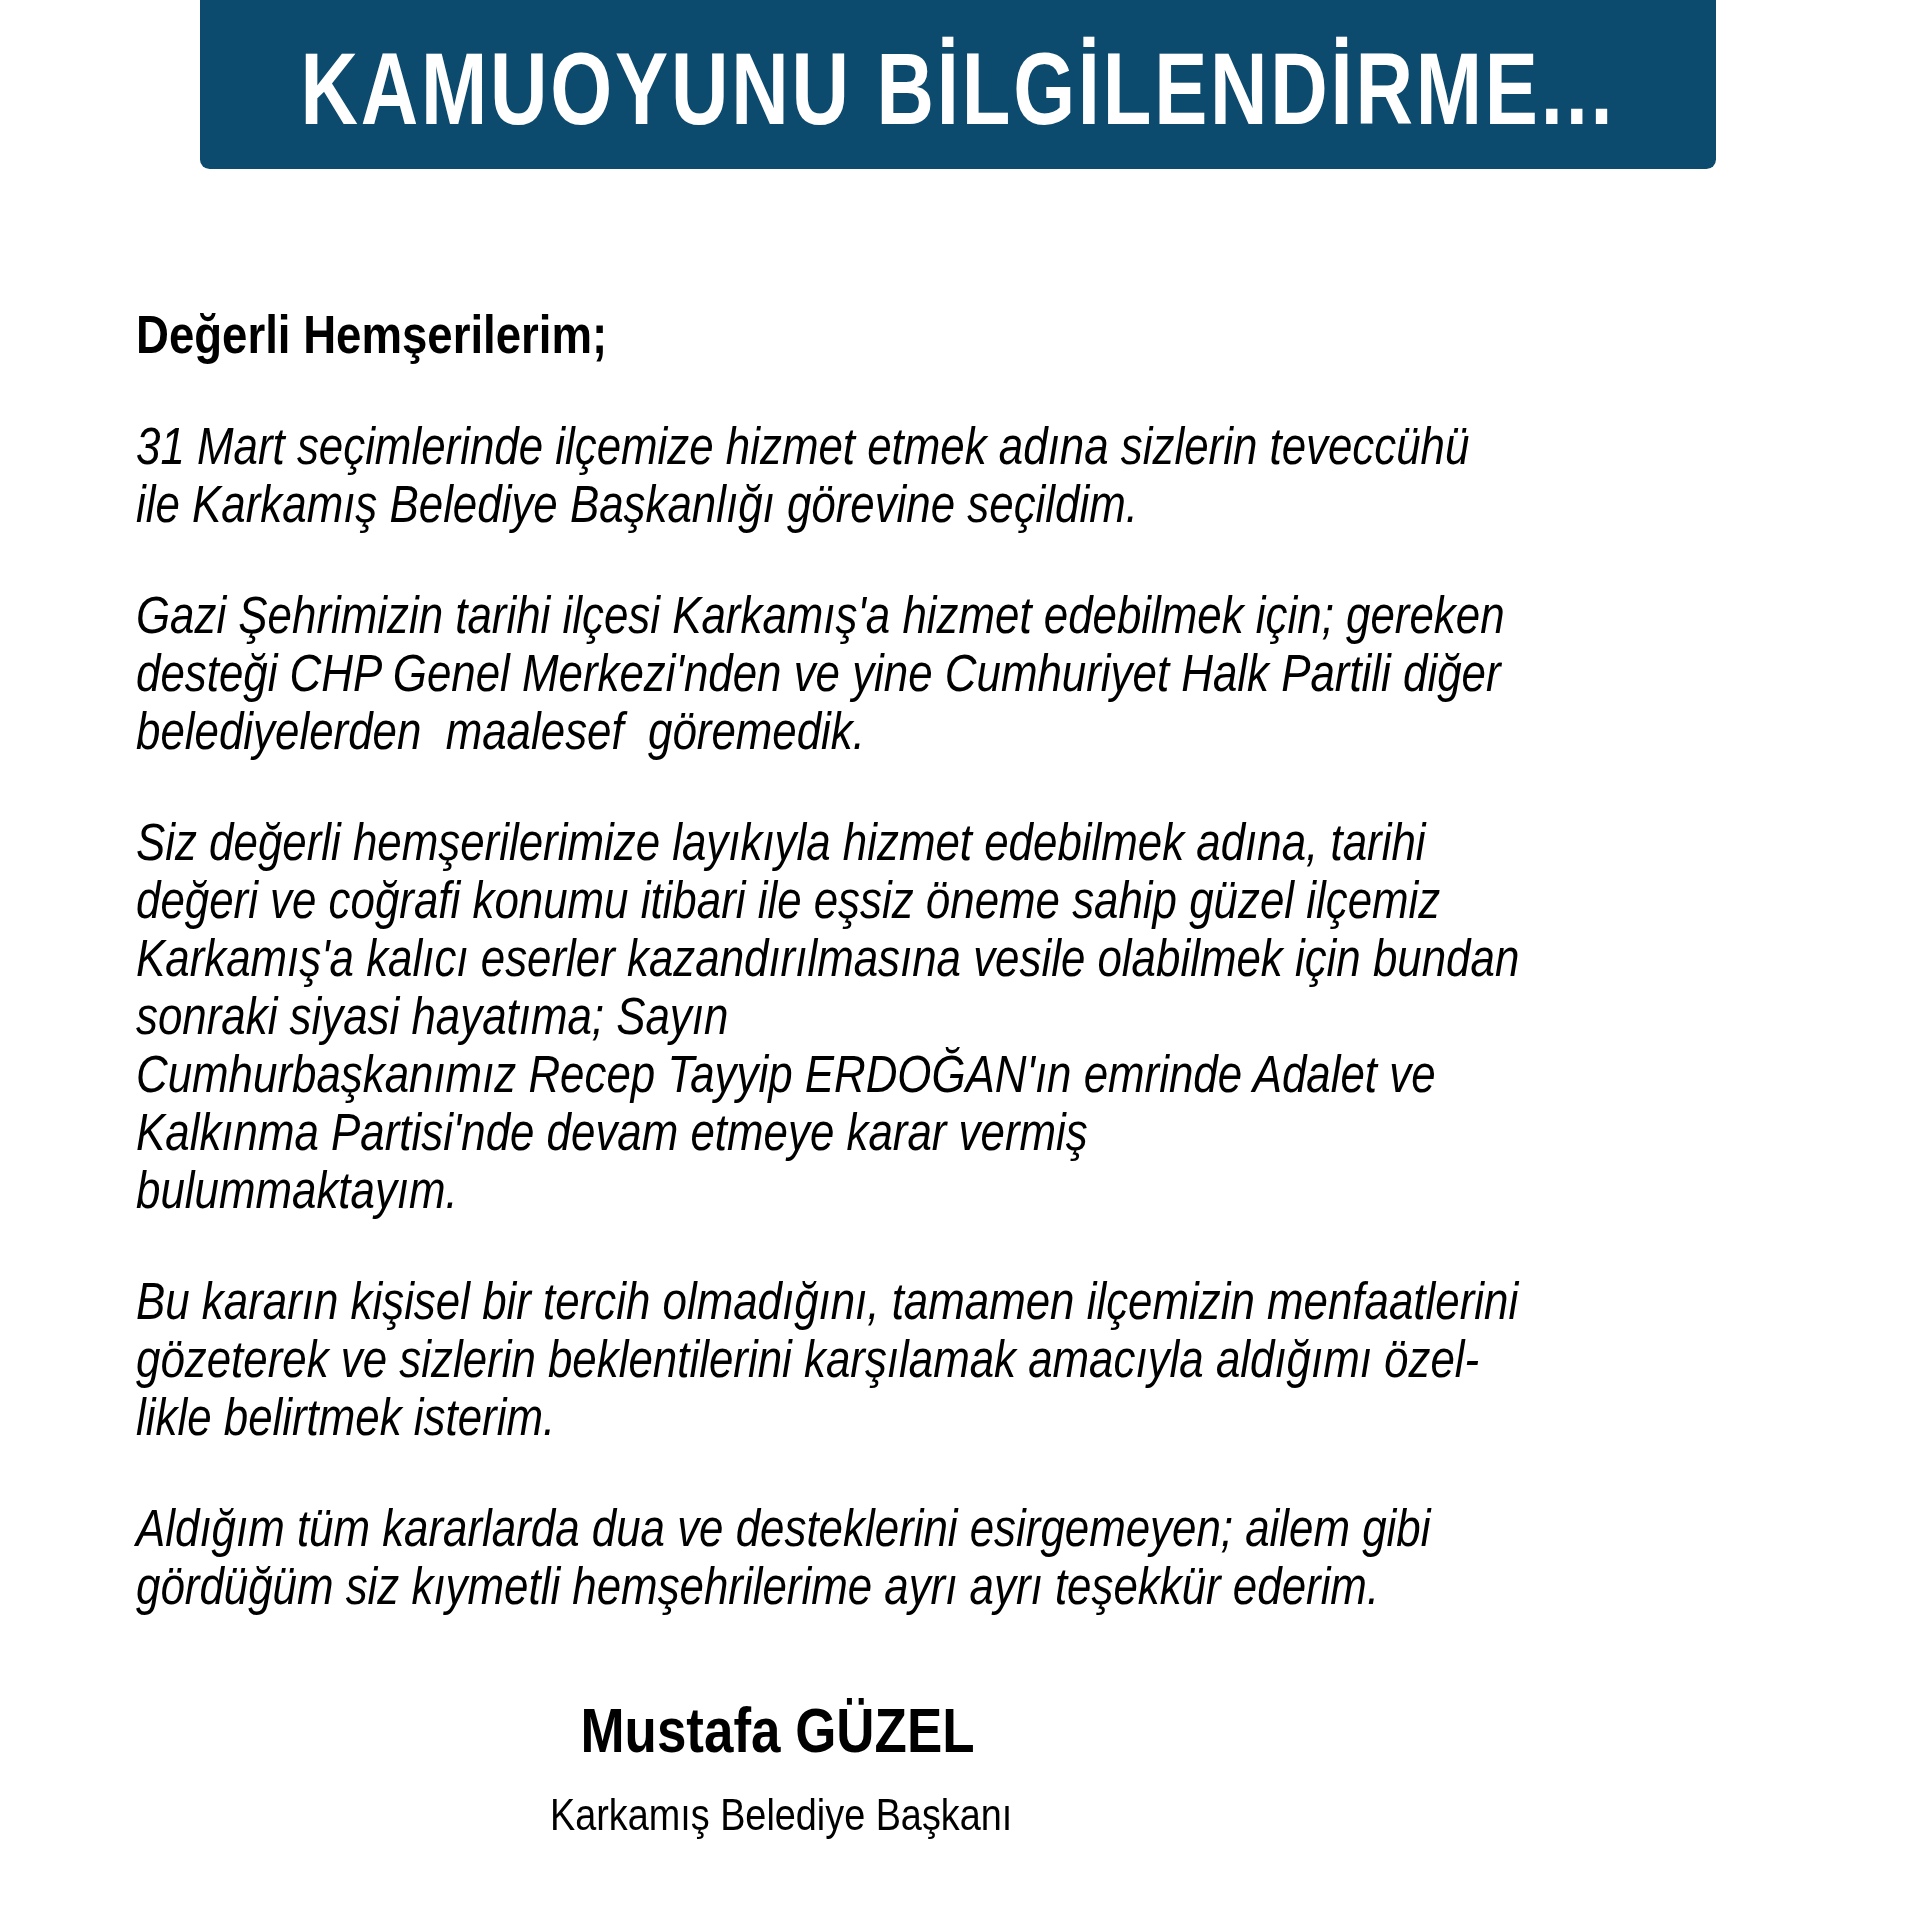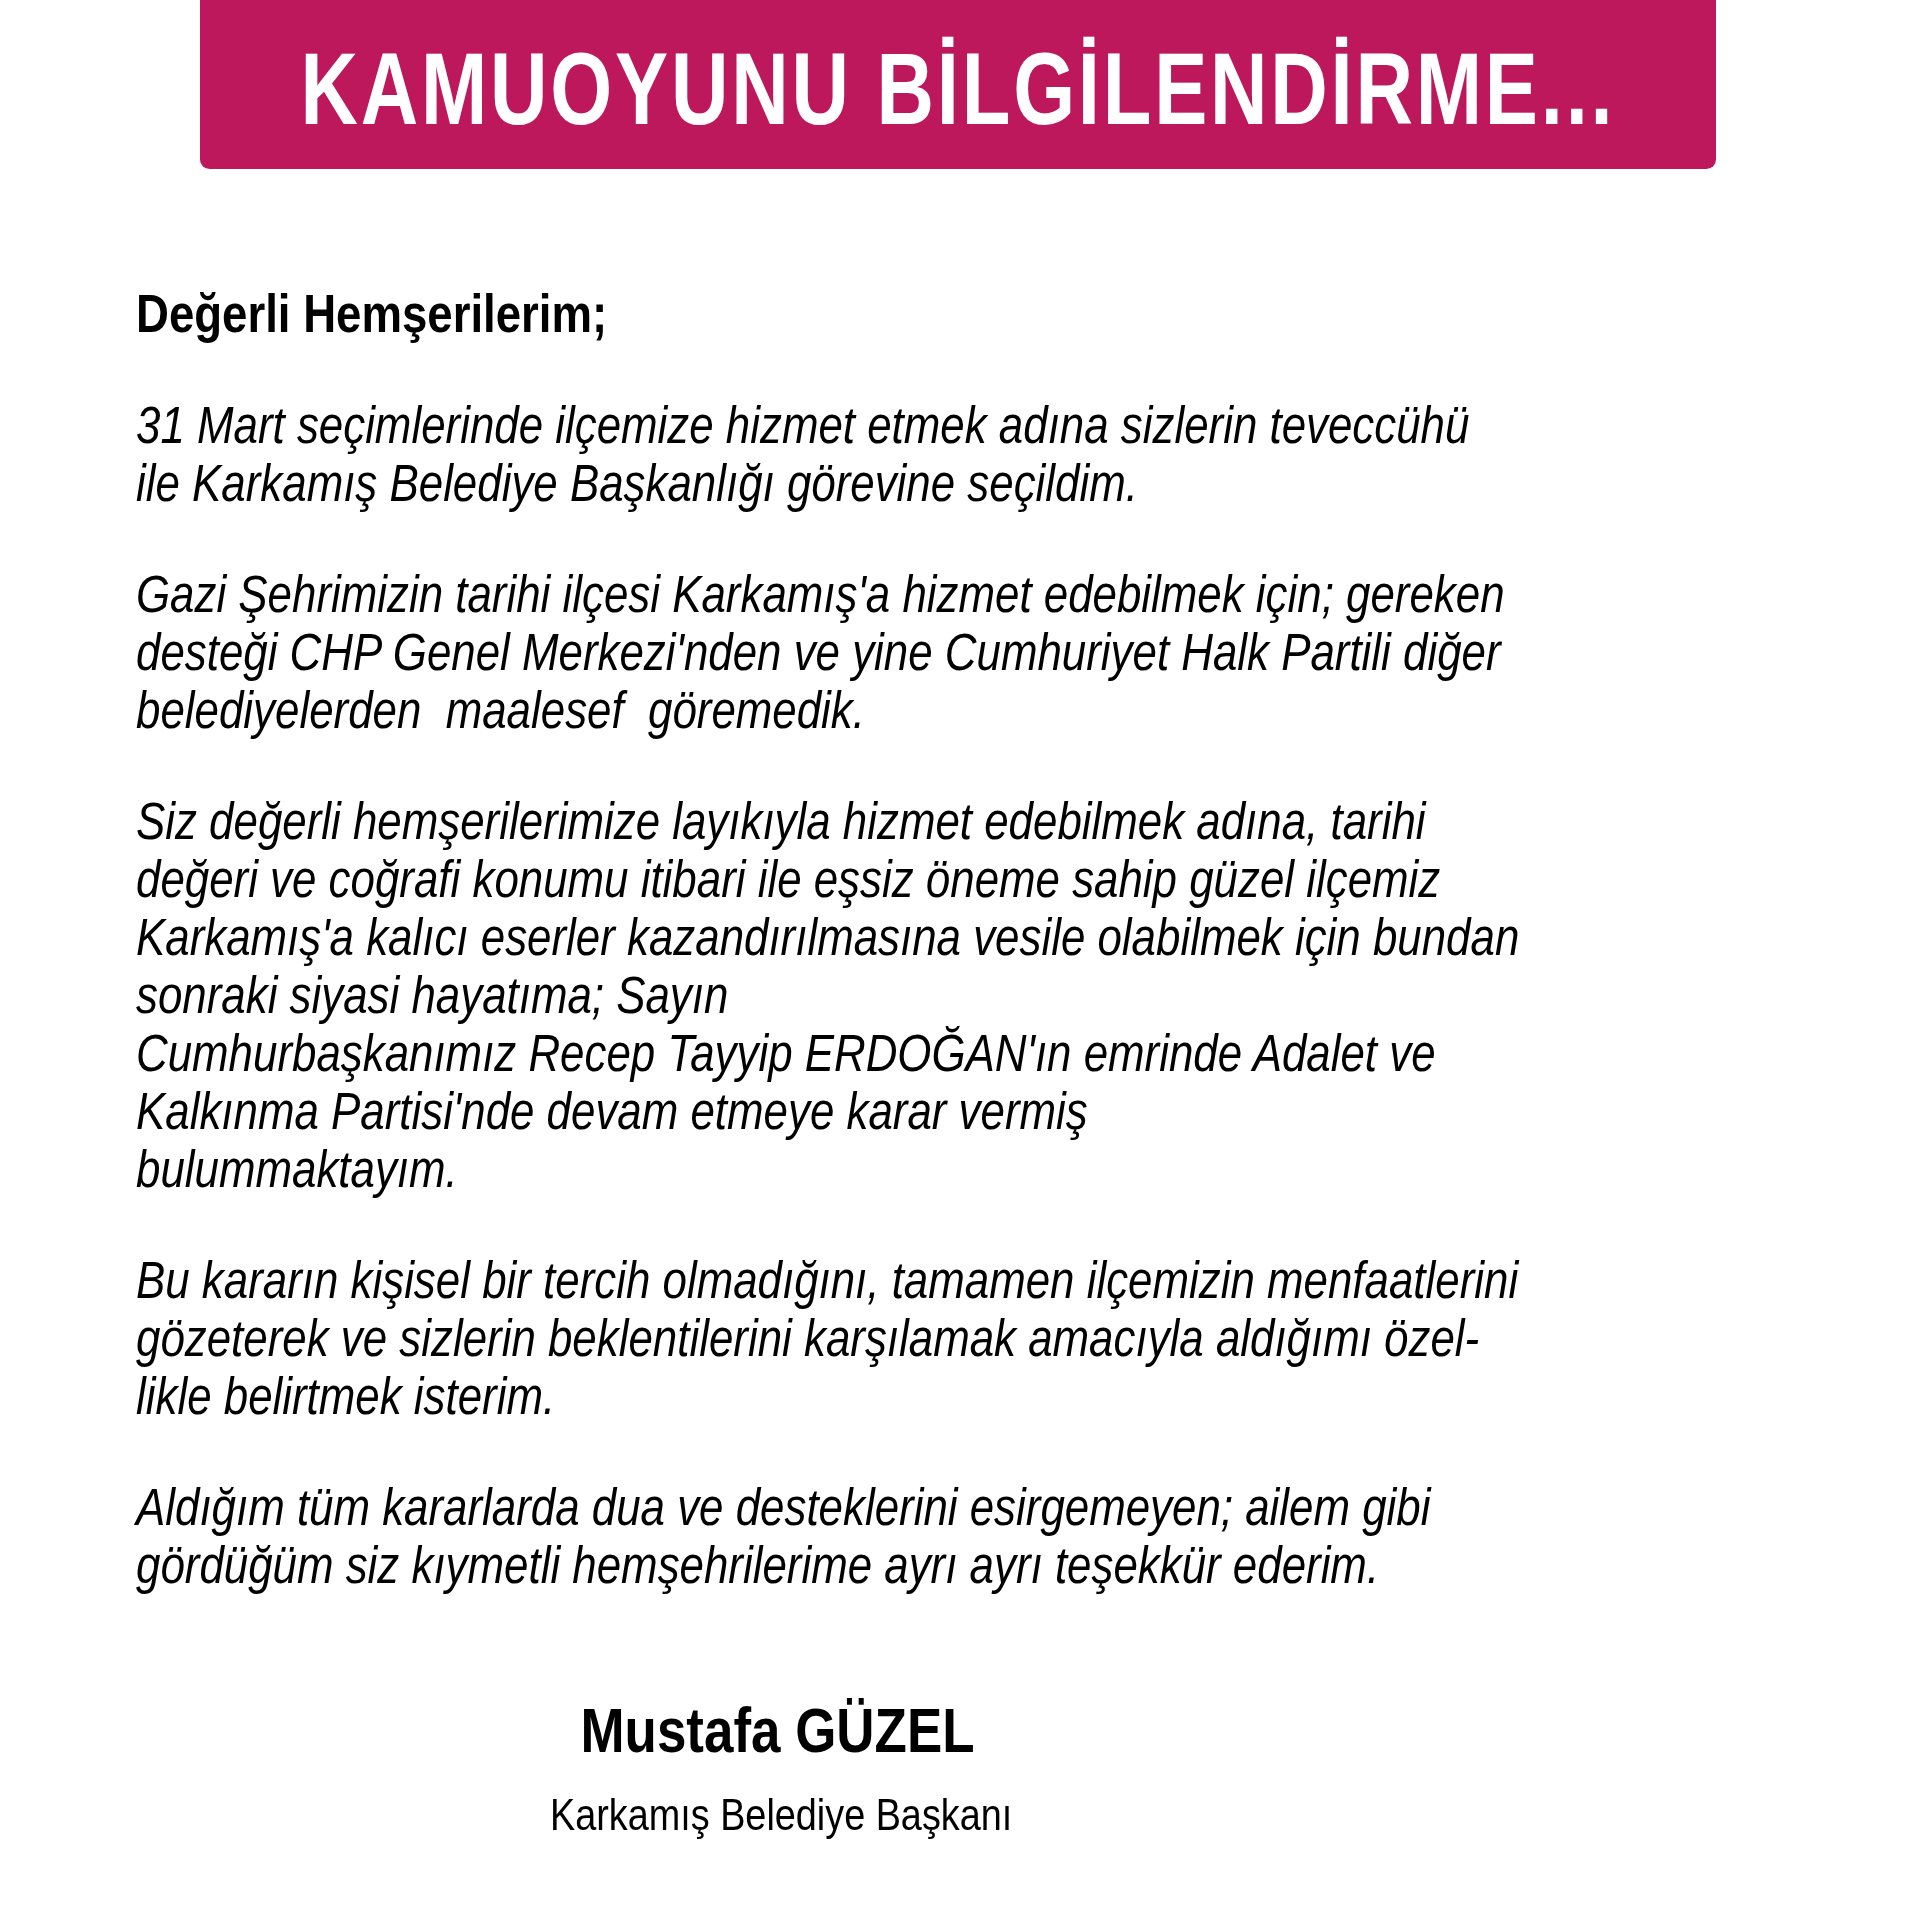--- a/index.html
+++ b/index.html
@@ -14,42 +14,42 @@
       overflow: hidden;
       font-family: "Liberation Sans", sans-serif;
       color: #000000;
     }
     .banner {
       position: absolute;
       left: 200px;
       top: 0;
       width: 1516px;
       height: 169px;
-      background: #be185d;
+      background: #0c4a6e;
       border-radius: 0 0 9.6px 9.6px;
       display: flex;
       align-items: center;
       justify-content: center;
     }
     .banner-title {
       font-family: "Liberation Sans", sans-serif;
       font-weight: bold;
       color: #ffffff;
       font-size: 102px;
       line-height: 1;
       letter-spacing: 3.6px;
       transform: scaleX(0.78);
       transform-origin: center;
       white-space: nowrap;
       margin-top: 8.4px;
     }
     .letter {
       position: absolute;
       left: 136px;
-      top: 284px;
+      top: 305px;
       width: 1685px;
     }
     .salutation {
       font-weight: bold;
       font-size: 53px;
       line-height: 60px;
       transform: scaleX(0.86);
       transform-origin: left;
       white-space: nowrap;
       margin: 0;

